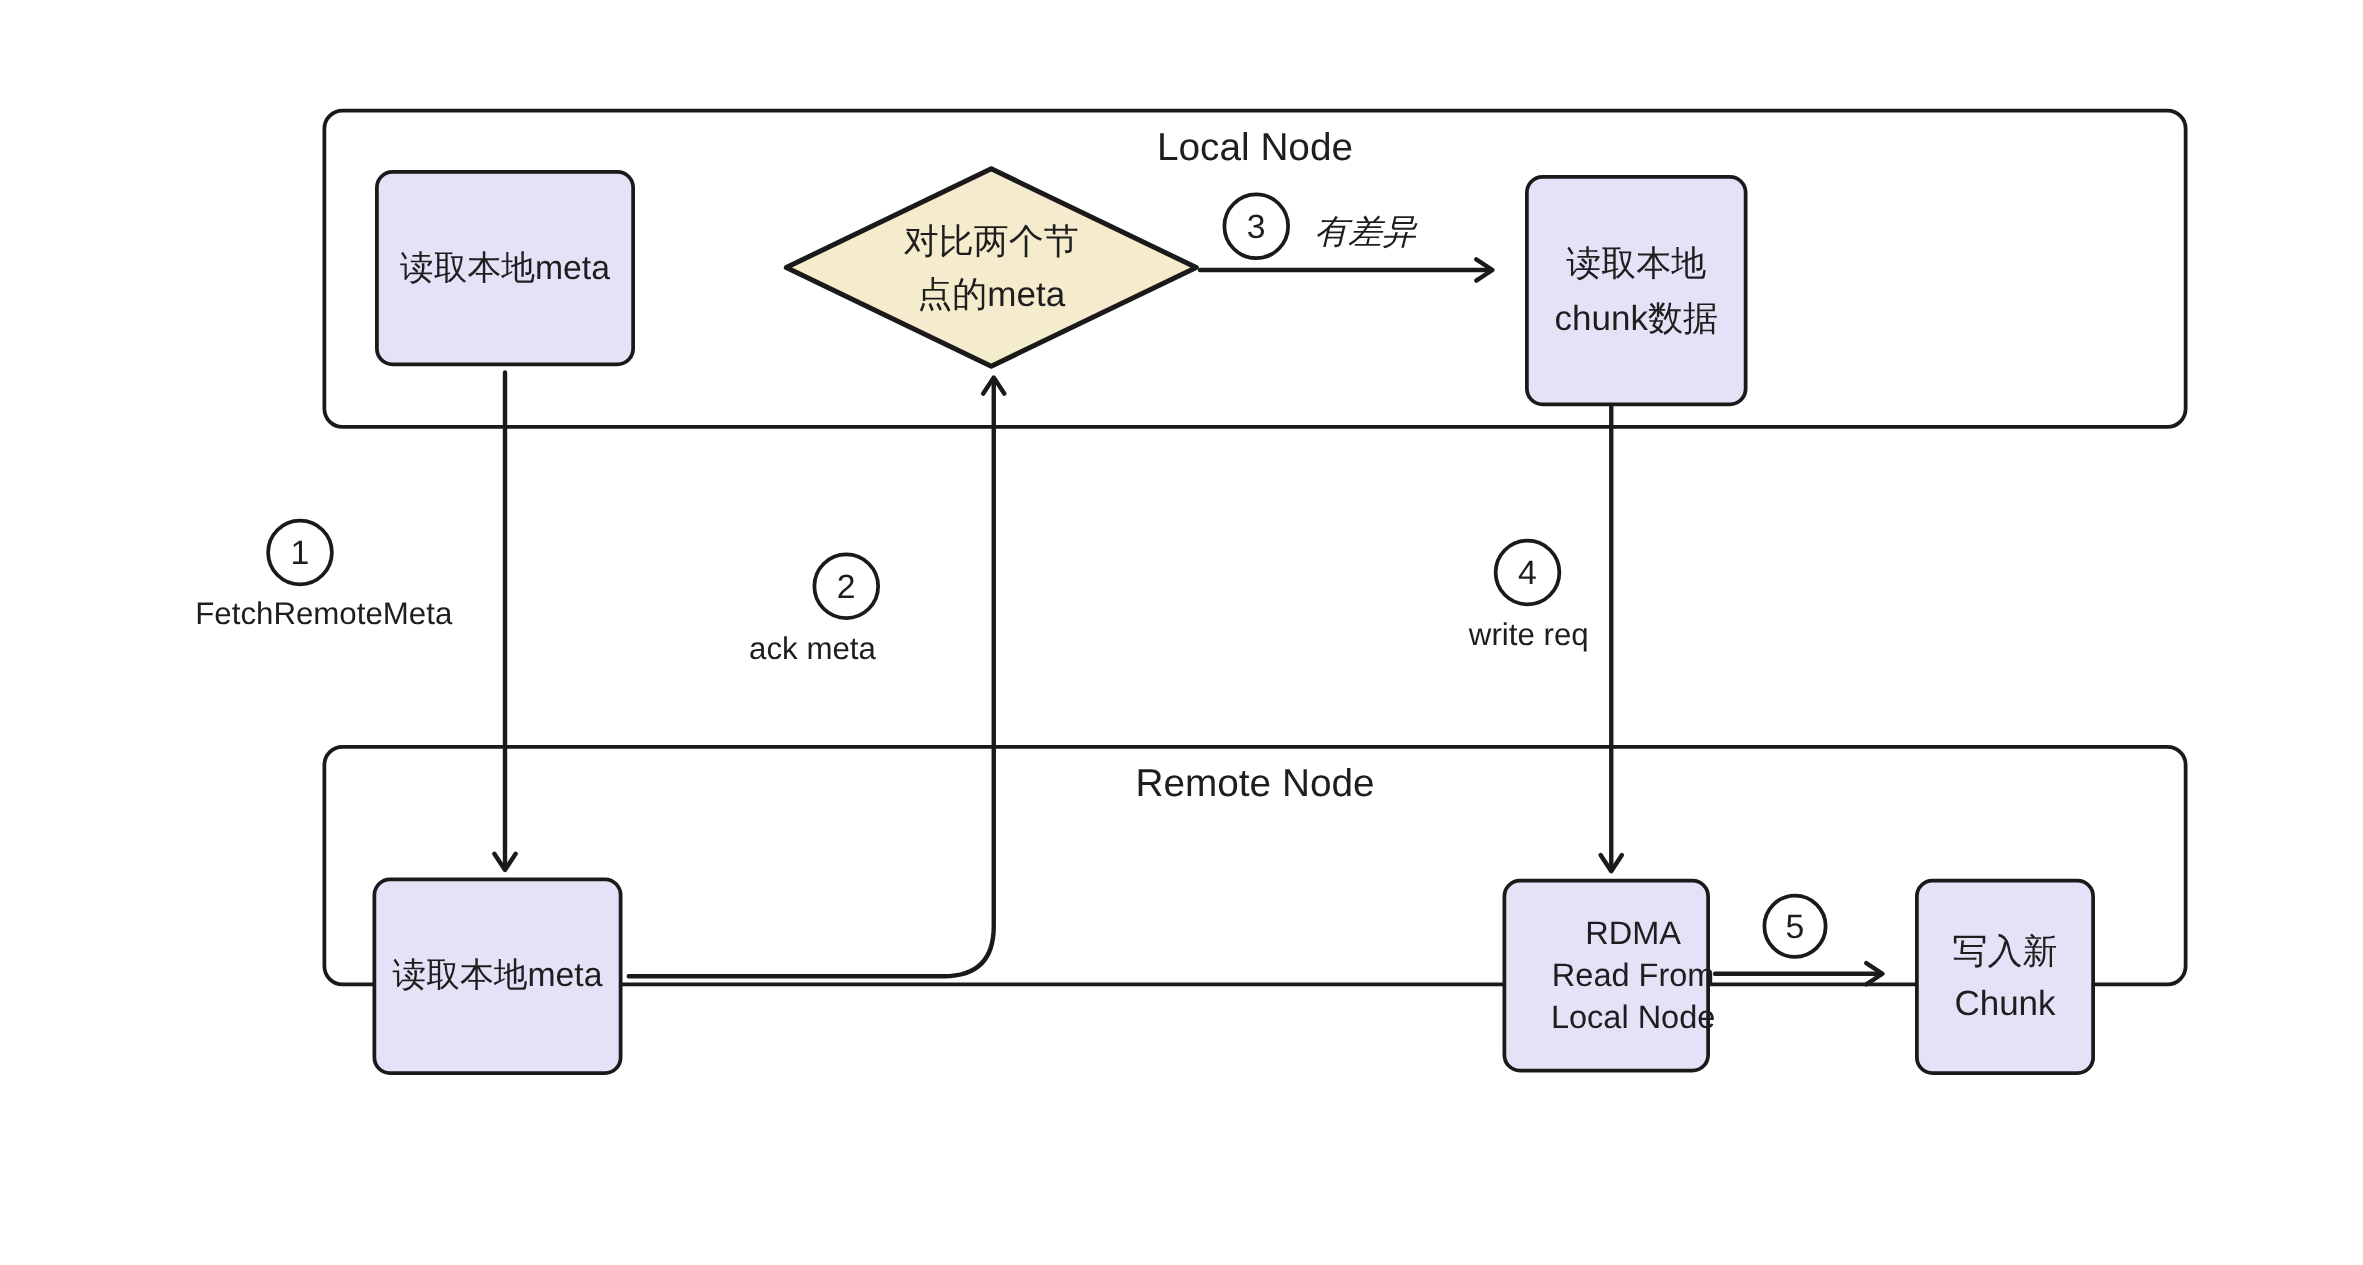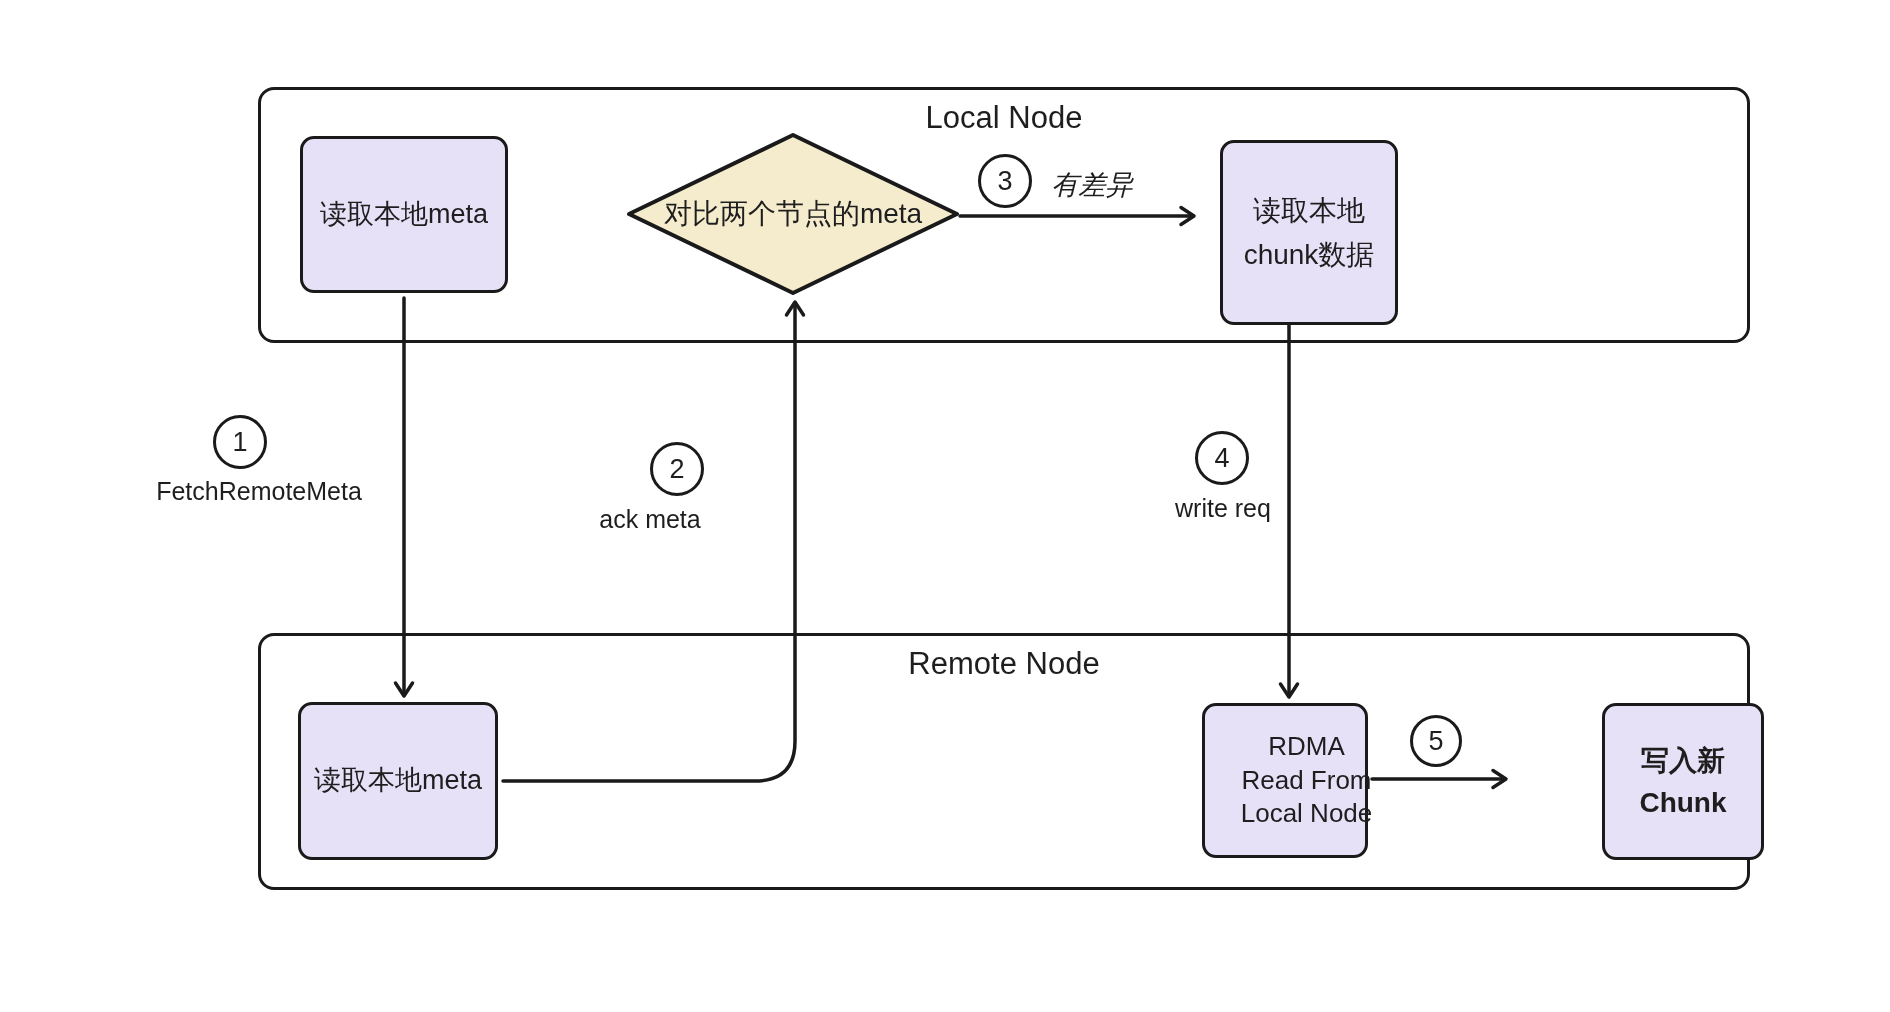--- a/index.html
+++ b/index.html
@@ -22,21 +22,21 @@
   }
 
   .node{
     position:absolute;background:var(--node-fill);border:3.5px solid var(--stroke);border-radius:14px;
     display:flex;flex-direction:column;align-items:center;justify-content:center;
     font-size:28px;line-height:1.55;color:var(--text);text-align:center;
   }
   .node span{display:block;white-space:nowrap;}
 
   .diamond-label{
-    position:absolute;display:flex;flex-direction:row;align-items:center;justify-content:center;
+    position:absolute;display:flex;flex-direction:column;align-items:center;justify-content:center;
     font-size:28px;line-height:1.55;color:var(--text);text-align:center;pointer-events:none;
   }
 
   .svg-layer{position:absolute;left:0;top:0;width:1890px;height:1012px;}
 
   .step-circle{
     position:absolute;width:54px;height:54px;border:3.5px solid var(--stroke);border-radius:50%;
     background:var(--background);display:flex;align-items:center;justify-content:center;
     font-size:27px;color:var(--text);
   }
@@ -48,21 +48,21 @@
 </style>
 </head>
 <body>
 
 <div class="canvas">
 
   <div class="container-box" style="left:258px;top:87px;width:1492px;height:256px;">
     <div class="container-title">Local Node</div>
   </div>
 
-  <div class="container-box" style="left:258px;top:633px;width:1492px;height:257px;">
+  <div class="container-box" style="left:258px;top:596px;width:1492px;height:193px;">
     <div class="container-title">Remote Node</div>
   </div>
 
   <svg class="svg-layer" viewBox="0 0 1890 1012">
     <defs>
       <marker id="arrowhead" viewBox="-20 -14 24 28" markerWidth="24" markerHeight="28" refX="-1" refY="0" orient="auto" markerUnits="userSpaceOnUse">
         <path d="M -13 -8.5 L 0 0 L -13 8.5" fill="none" stroke="#1a1a1a" stroke-width="3.5" stroke-linecap="round" stroke-linejoin="round"></path>
       </marker>
     </defs>
 
@@ -96,21 +96,21 @@
   <div class="node" style="left:298px;top:702px;width:200px;height:158px;font-size:27px;">
     <span>读取本地meta</span>
   </div>
 
   <div class="node" style="left:1202px;top:703px;width:166px;height:155px;font-size:26px;line-height:1.3;padding-left:43px;">
     <span>RDMA</span>
     <span>Read From</span>
     <span>Local Node</span>
   </div>
 
-  <div class="node" style="left:1602px;top:703px;width:162px;height:157px;line-height:1.5;font-weight:bold;">
+  <div class="node" style="left:1532px;top:703px;width:144px;height:157px;line-height:1.5;">
     <span>写入新</span>
     <span>Chunk</span>
   </div>
 
   <div class="step-circle" style="left:213px;top:415px;">
     <span>1</span>
   </div>
   <div class="step-circle" style="left:650px;top:442px;">
     <span>2</span>
   </div>

